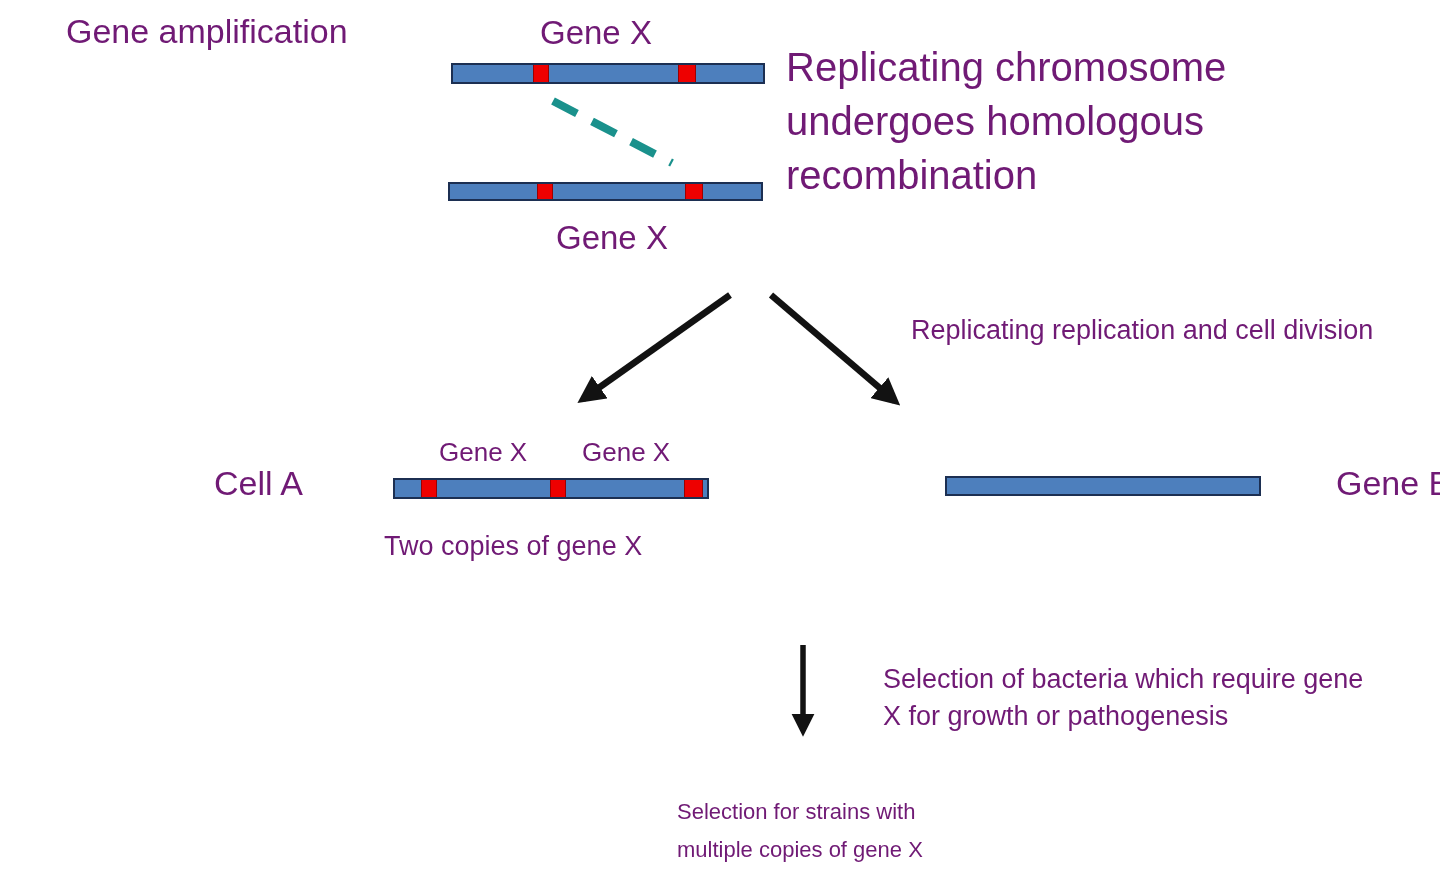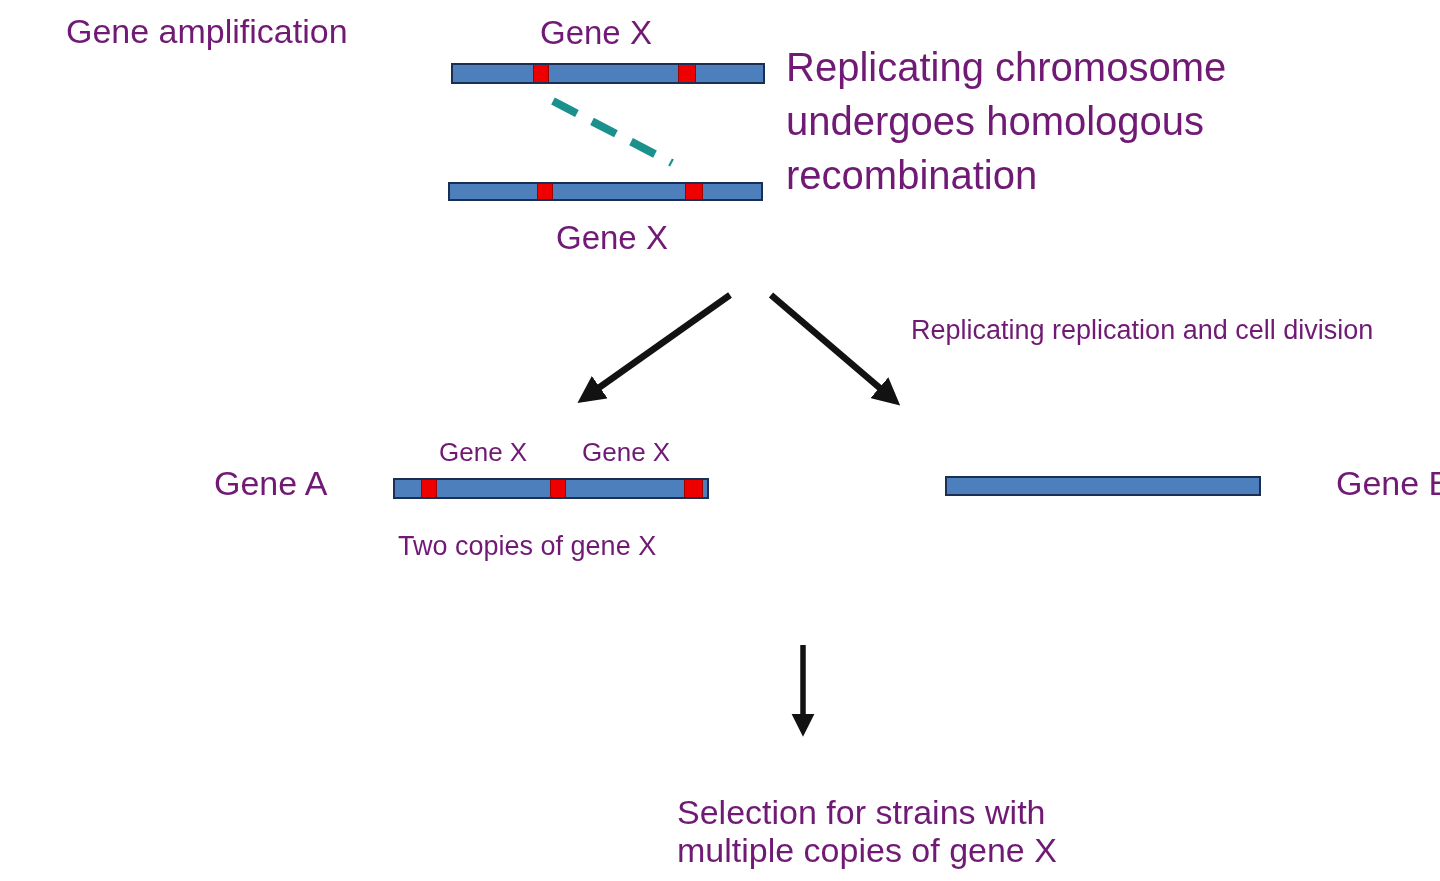--- a/index.html
+++ b/index.html
@@ -11,21 +11,21 @@
     color:#262626;
     overflow:hidden;
   }
   .abs { position:absolute; }
   .lbl { white-space:pre-line; }
   .t34 { font-size:34px; }
   .t33 { font-size:33px; }
   .t32 { font-size:40px; line-height:54px; }
   .t27 { font-size:27px; line-height:37px; }
   .t26 { font-size:26px; }
-  .t27b { font-size:34px; line-height:38px; }
+  .t27b { font-size:22px; line-height:38px; }
 
   .chromosome {
     position:absolute;
     background:var(--chromosome-fill,#4d7fbd);
     border:2px solid var(--chromosome-border,#1c2f52);
     box-sizing:border-box;
   }
   .marker {
     position:absolute;
     top:0; bottom:0;
@@ -81,35 +81,37 @@
   </div>
 
   <div class="abs t33" style="left:508px; top:219px;">Gene X</div>
 
   <div class="abs t32 lbl" style="left:738px; top:40px;">Replicating chromosome
 undergoes homologous
 recombination</div>
 
   <div class="abs t27" style="left:863px; top:312px;">Replicating replication and cell division</div>
 
-  <div class="abs t34" style="left:166px; top:464px;">Gene A</div>
+  <div class="abs t34" style="left:166px; top:464px;">Cell A</div>
 
   <div class="abs t26" style="left:391px; top:437px;">Gene X</div>
   <div class="abs t26" style="left:534px; top:437px;">Gene X</div>
 
   <div class="chromosome" id="chr-cell-a">
     <div class="marker m1"></div>
     <div class="marker m2"></div>
     <div class="marker m3"></div>
   </div>
 
-  <div class="abs t27" style="left:350px; top:528px;">Two copies of gene X</div>
+  <div class="abs t27" style="left:336px; top:528px;">Two copies of gene X</div>
 
   <div class="chromosome" id="chr-cell-b"></div>
 
   <div class="abs t34" style="left:1288px; top:464px;">Gene B</div>
 
 
+  <div class="abs t27 lbl" style="left:835px; top:661px;">Selection of bacteria which require gene
+X for growth or pathogenesis</div>
 
   <div class="abs t27b lbl" style="left:629px; top:793px;">Selection for strains with
 multiple copies of gene X</div>
 
 </div>
 
 </body></html>

